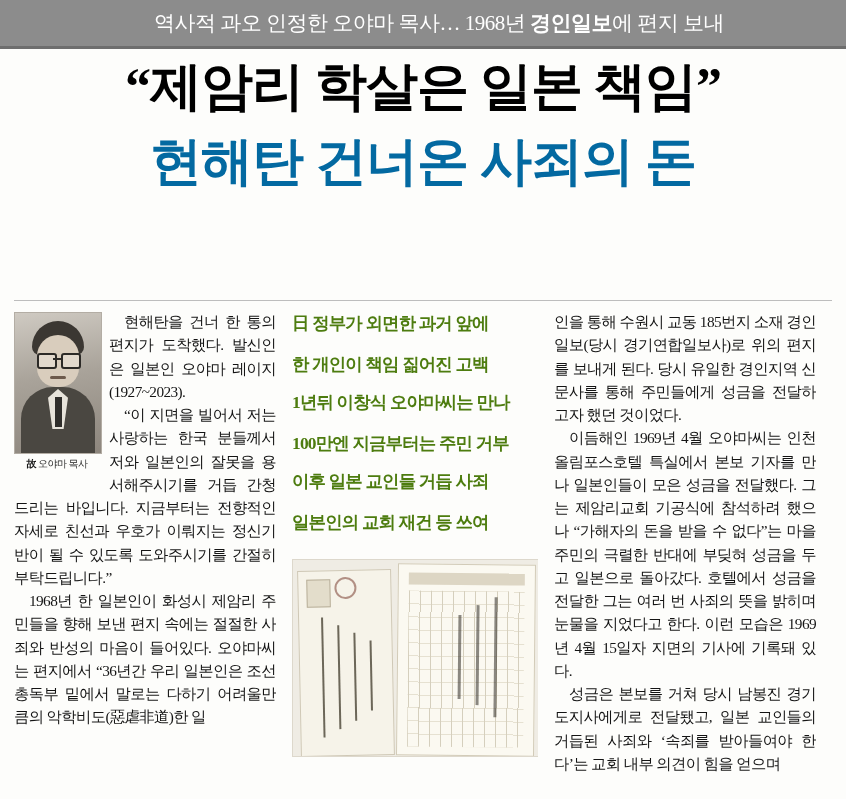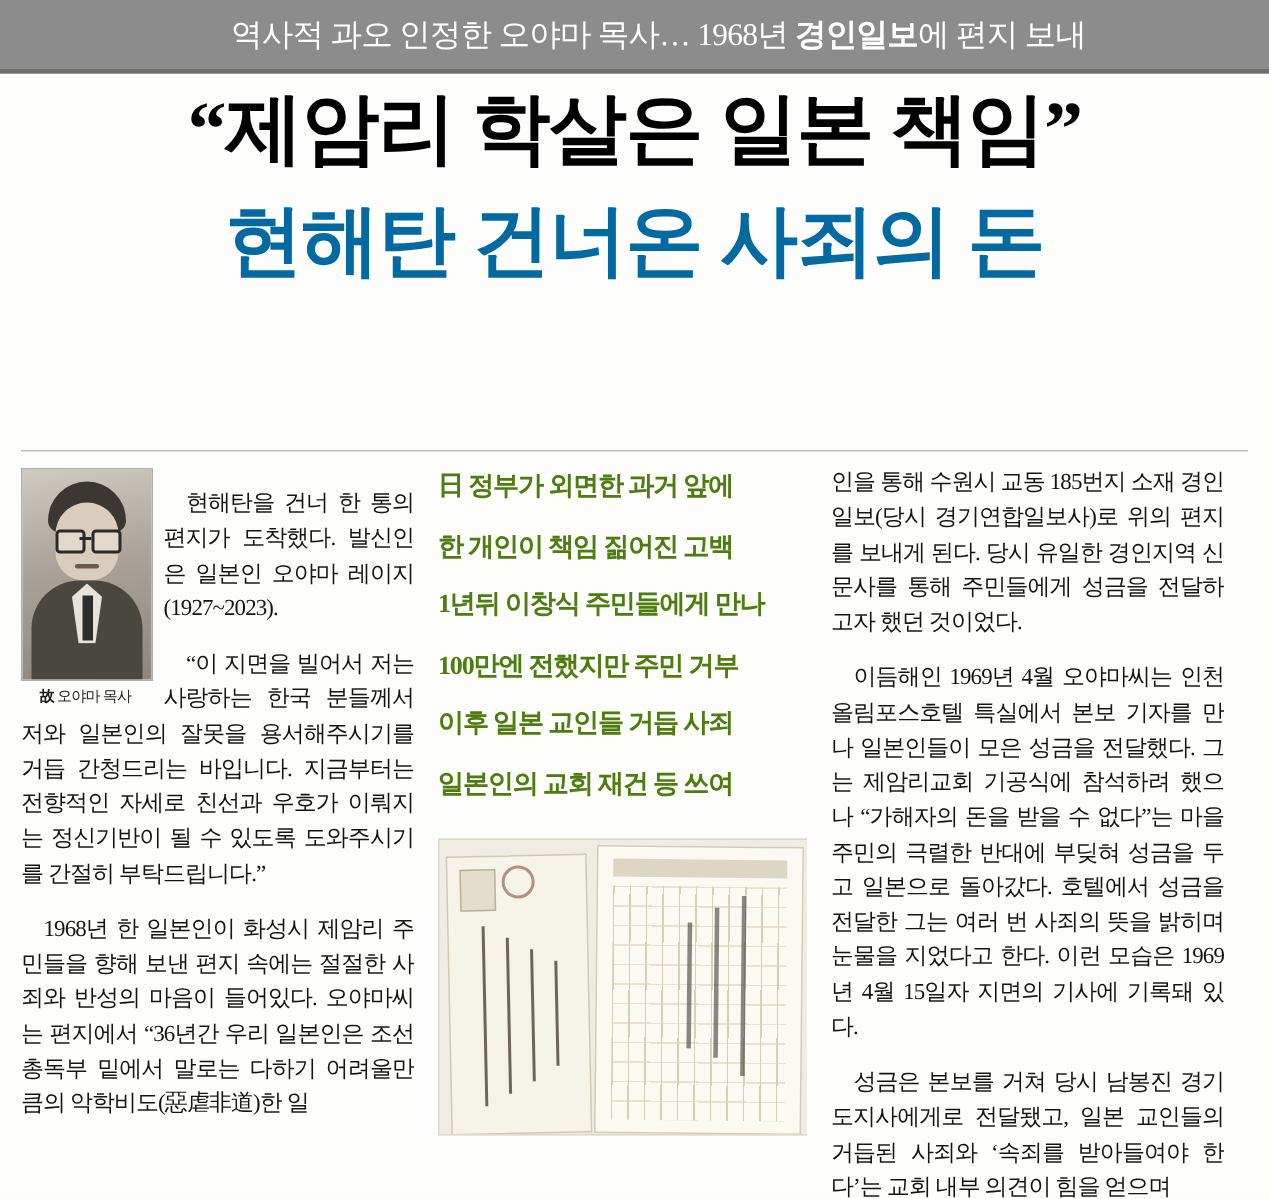--- a/index.html
+++ b/index.html
@@ -102,21 +102,21 @@
 
   p.body {
     font-size: 15.3px;
     line-height: 1.52;
     letter-spacing: -0.6px;
     margin: 0 0 0 0;
     text-align: justify;
     text-justify: inter-character;
     color: #141414;
   }
-  p.body.indent { text-indent: 15px; margin-top: 14px; }
+  p.body.indent { text-indent: 15px; }
 
   
   .portrait-box {
     float: left;
     width: 86px;
     margin: 2px 9px 2px 0;
   }
   .portrait {
     width: 86px;
     height: 140px;
@@ -316,22 +316,22 @@
 
       <p class="body indent" data-interactable="false">현해탄을 건너 한 통의 편지가 도착했다. 발신인은 일본인 오야마 레이지(1927~2023).</p>
       <p class="body indent" data-interactable="false">“이 지면을 빌어서 저는 사랑하는 한국 분들께서 저와 일본인의 잘못을 용서해주시기를 거듭 간청드리는 바입니다. 지금부터는 전향적인 자세로 친선과 우호가 이뤄지는 정신기반이 될 수 있도록 도와주시기를 간절히 부탁드립니다.”</p>
       <p class="body indent" data-interactable="false">1968년 한 일본인이 화성시 제암리 주민들을 향해 보낸 편지 속에는 절절한 사죄와 반성의 마음이 들어있다. 오야마씨는 편지에서 “36년간 우리 일본인은 조선총독부 밑에서 말로는 다하기 어려울만큼의 악학비도(惡虐非道)한 일</p>
     </div>
 
     <div class="col mid" data-interactable="false">
       <div class="deck" data-interactable="false">
         <p data-interactable="false">日 정부가 외면한 과거 앞에</p>
         <p class="tight" data-interactable="false">한 개인이 책임 짊어진 고백</p>
-        <p data-interactable="false">1년뒤 이창식 주민들에게 만나</p>
-        <p class="tight" data-interactable="false">100만엔 전했지만 주민 거부</p>
+        <p data-interactable="false">1년뒤 이창식 오야마씨는 만나</p>
+        <p class="tight" data-interactable="false">100만엔 지금부터는 주민 거부</p>
         <p data-interactable="false">이후 일본 교인들 거듭 사죄</p>
         <p class="tight" data-interactable="false">일본인의 교회 재건 등 쓰여</p>
       </div>
 
       <div class="letter-photo" data-interactable="false">
         <div class="env" data-interactable="false">
           <div class="stamp" data-interactable="false"></div>
           <div class="seal" data-interactable="false"></div>
           <div class="vline" style="left:22px; top:46px; height:120px;" data-interactable="false"></div>
           <div class="vline" style="left:38px; top:54px; height:104px;" data-interactable="false"></div>

